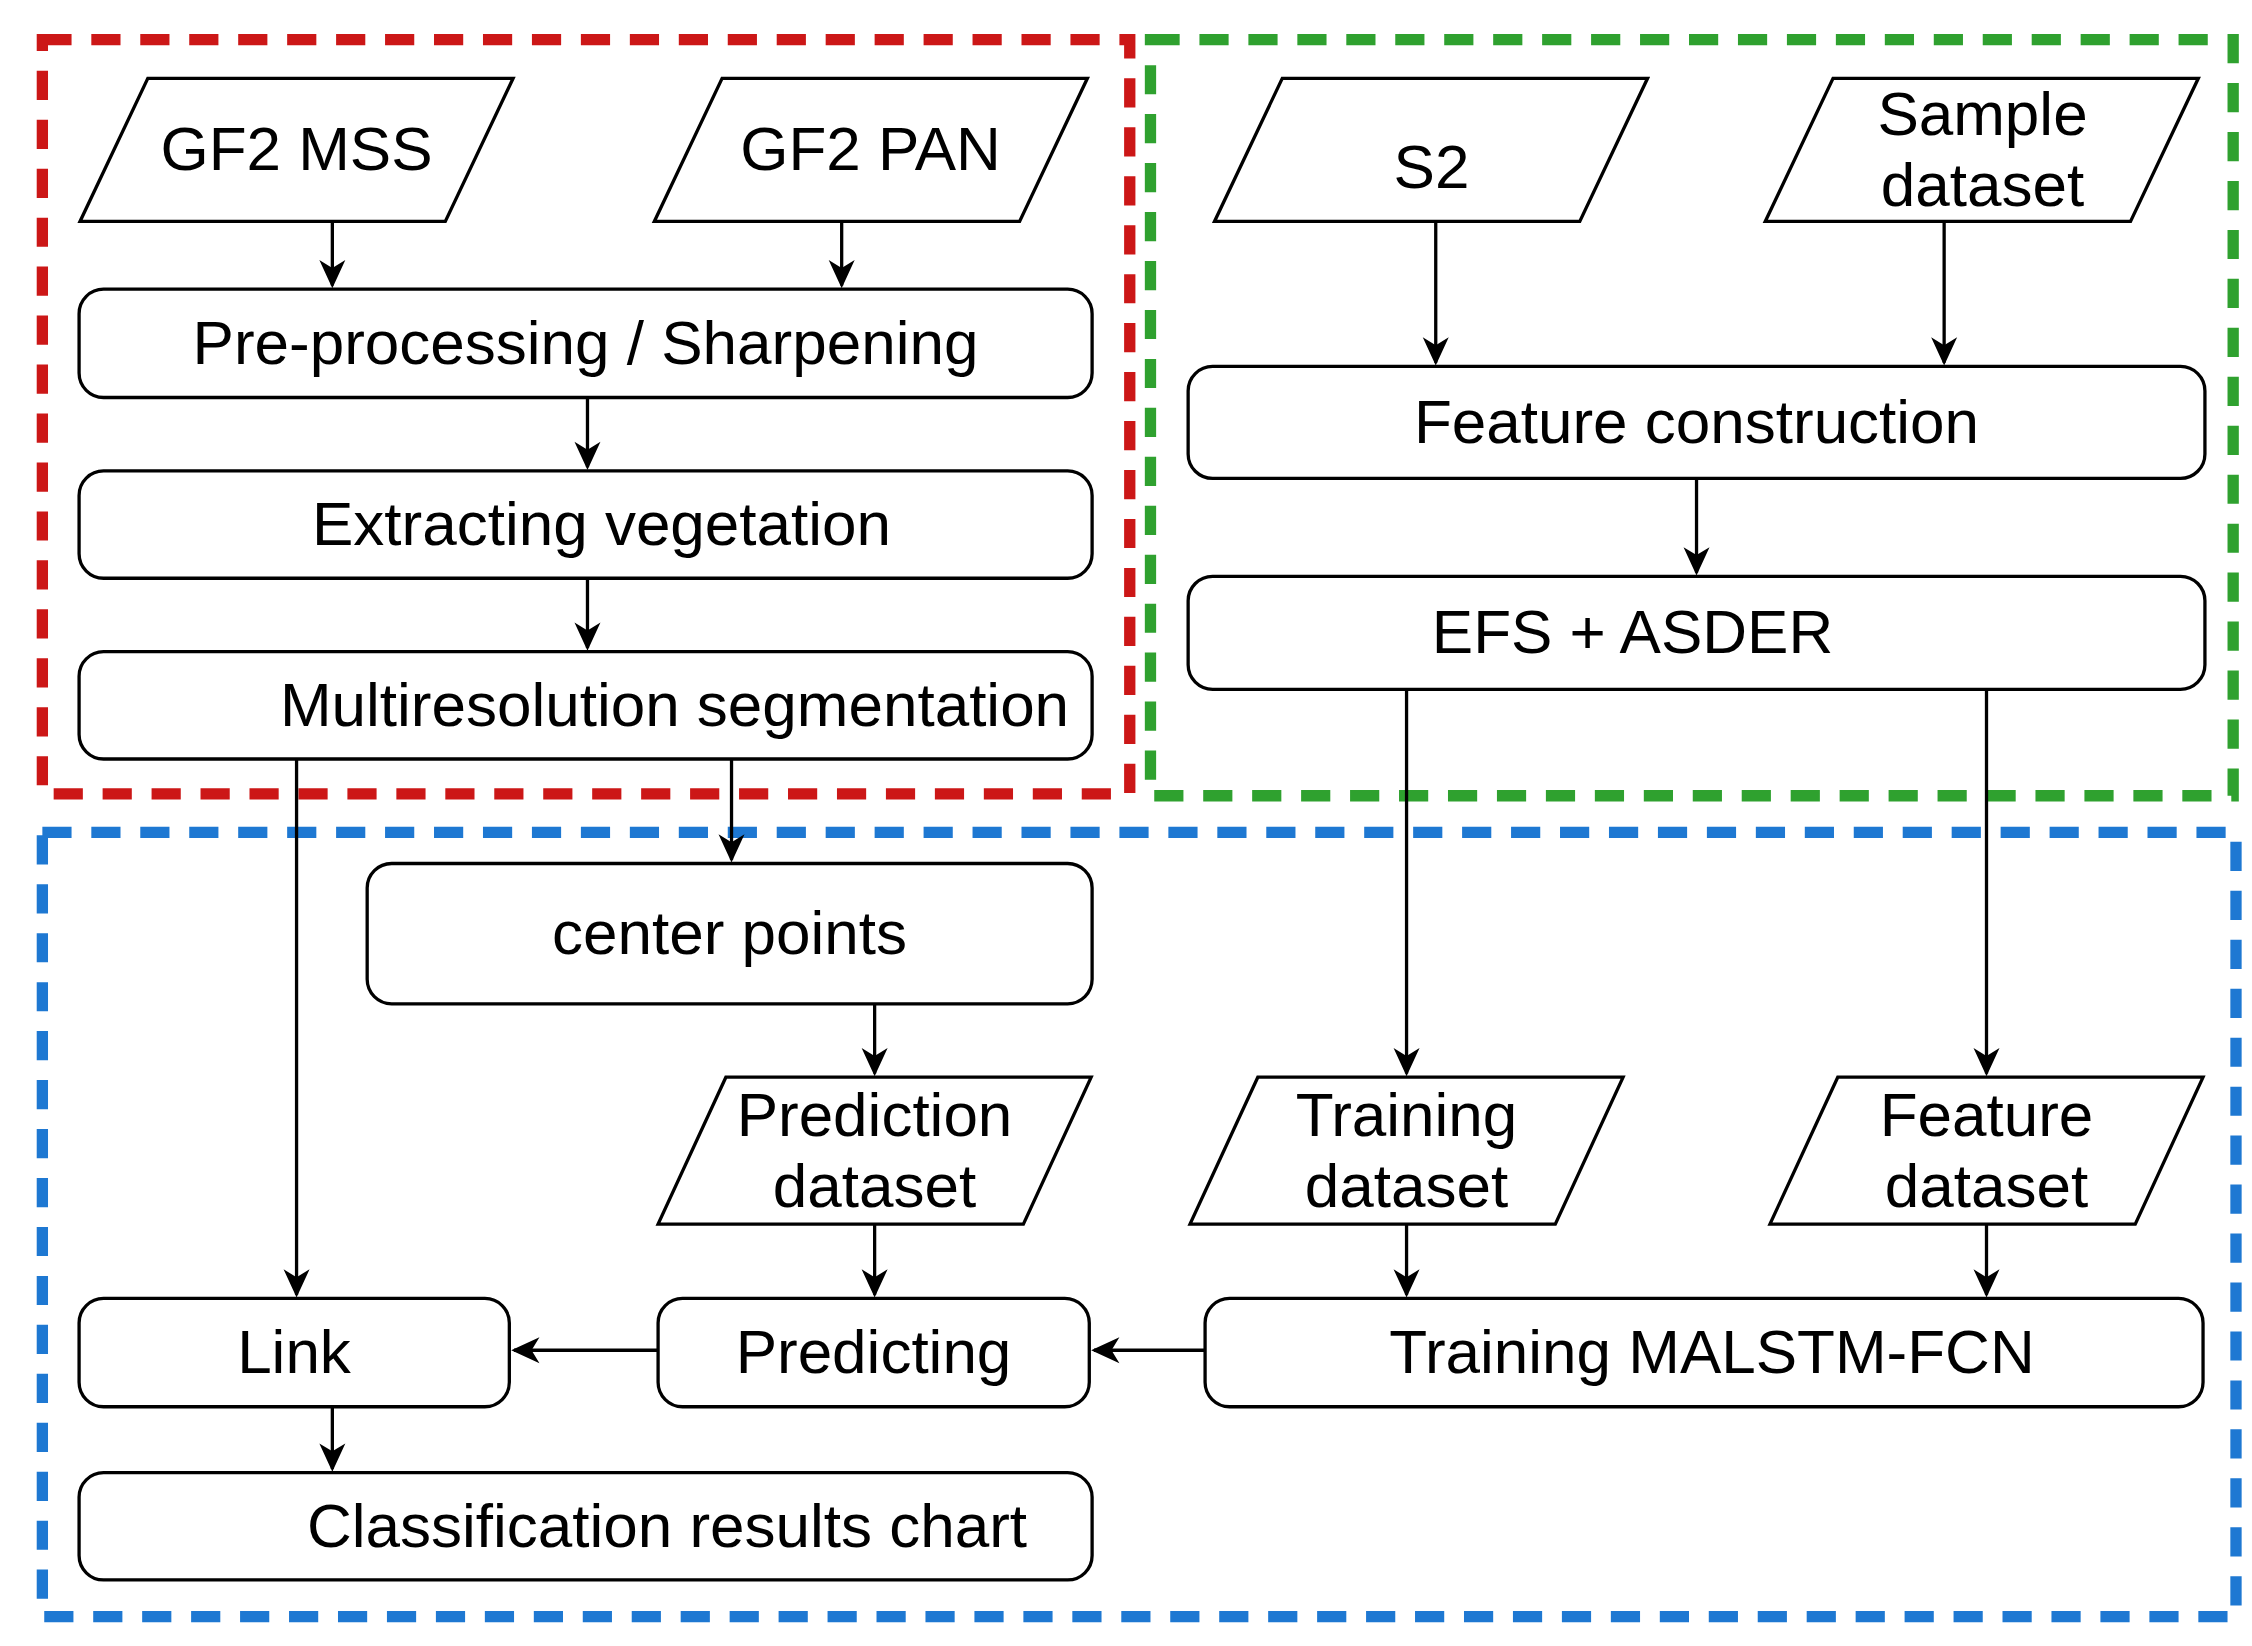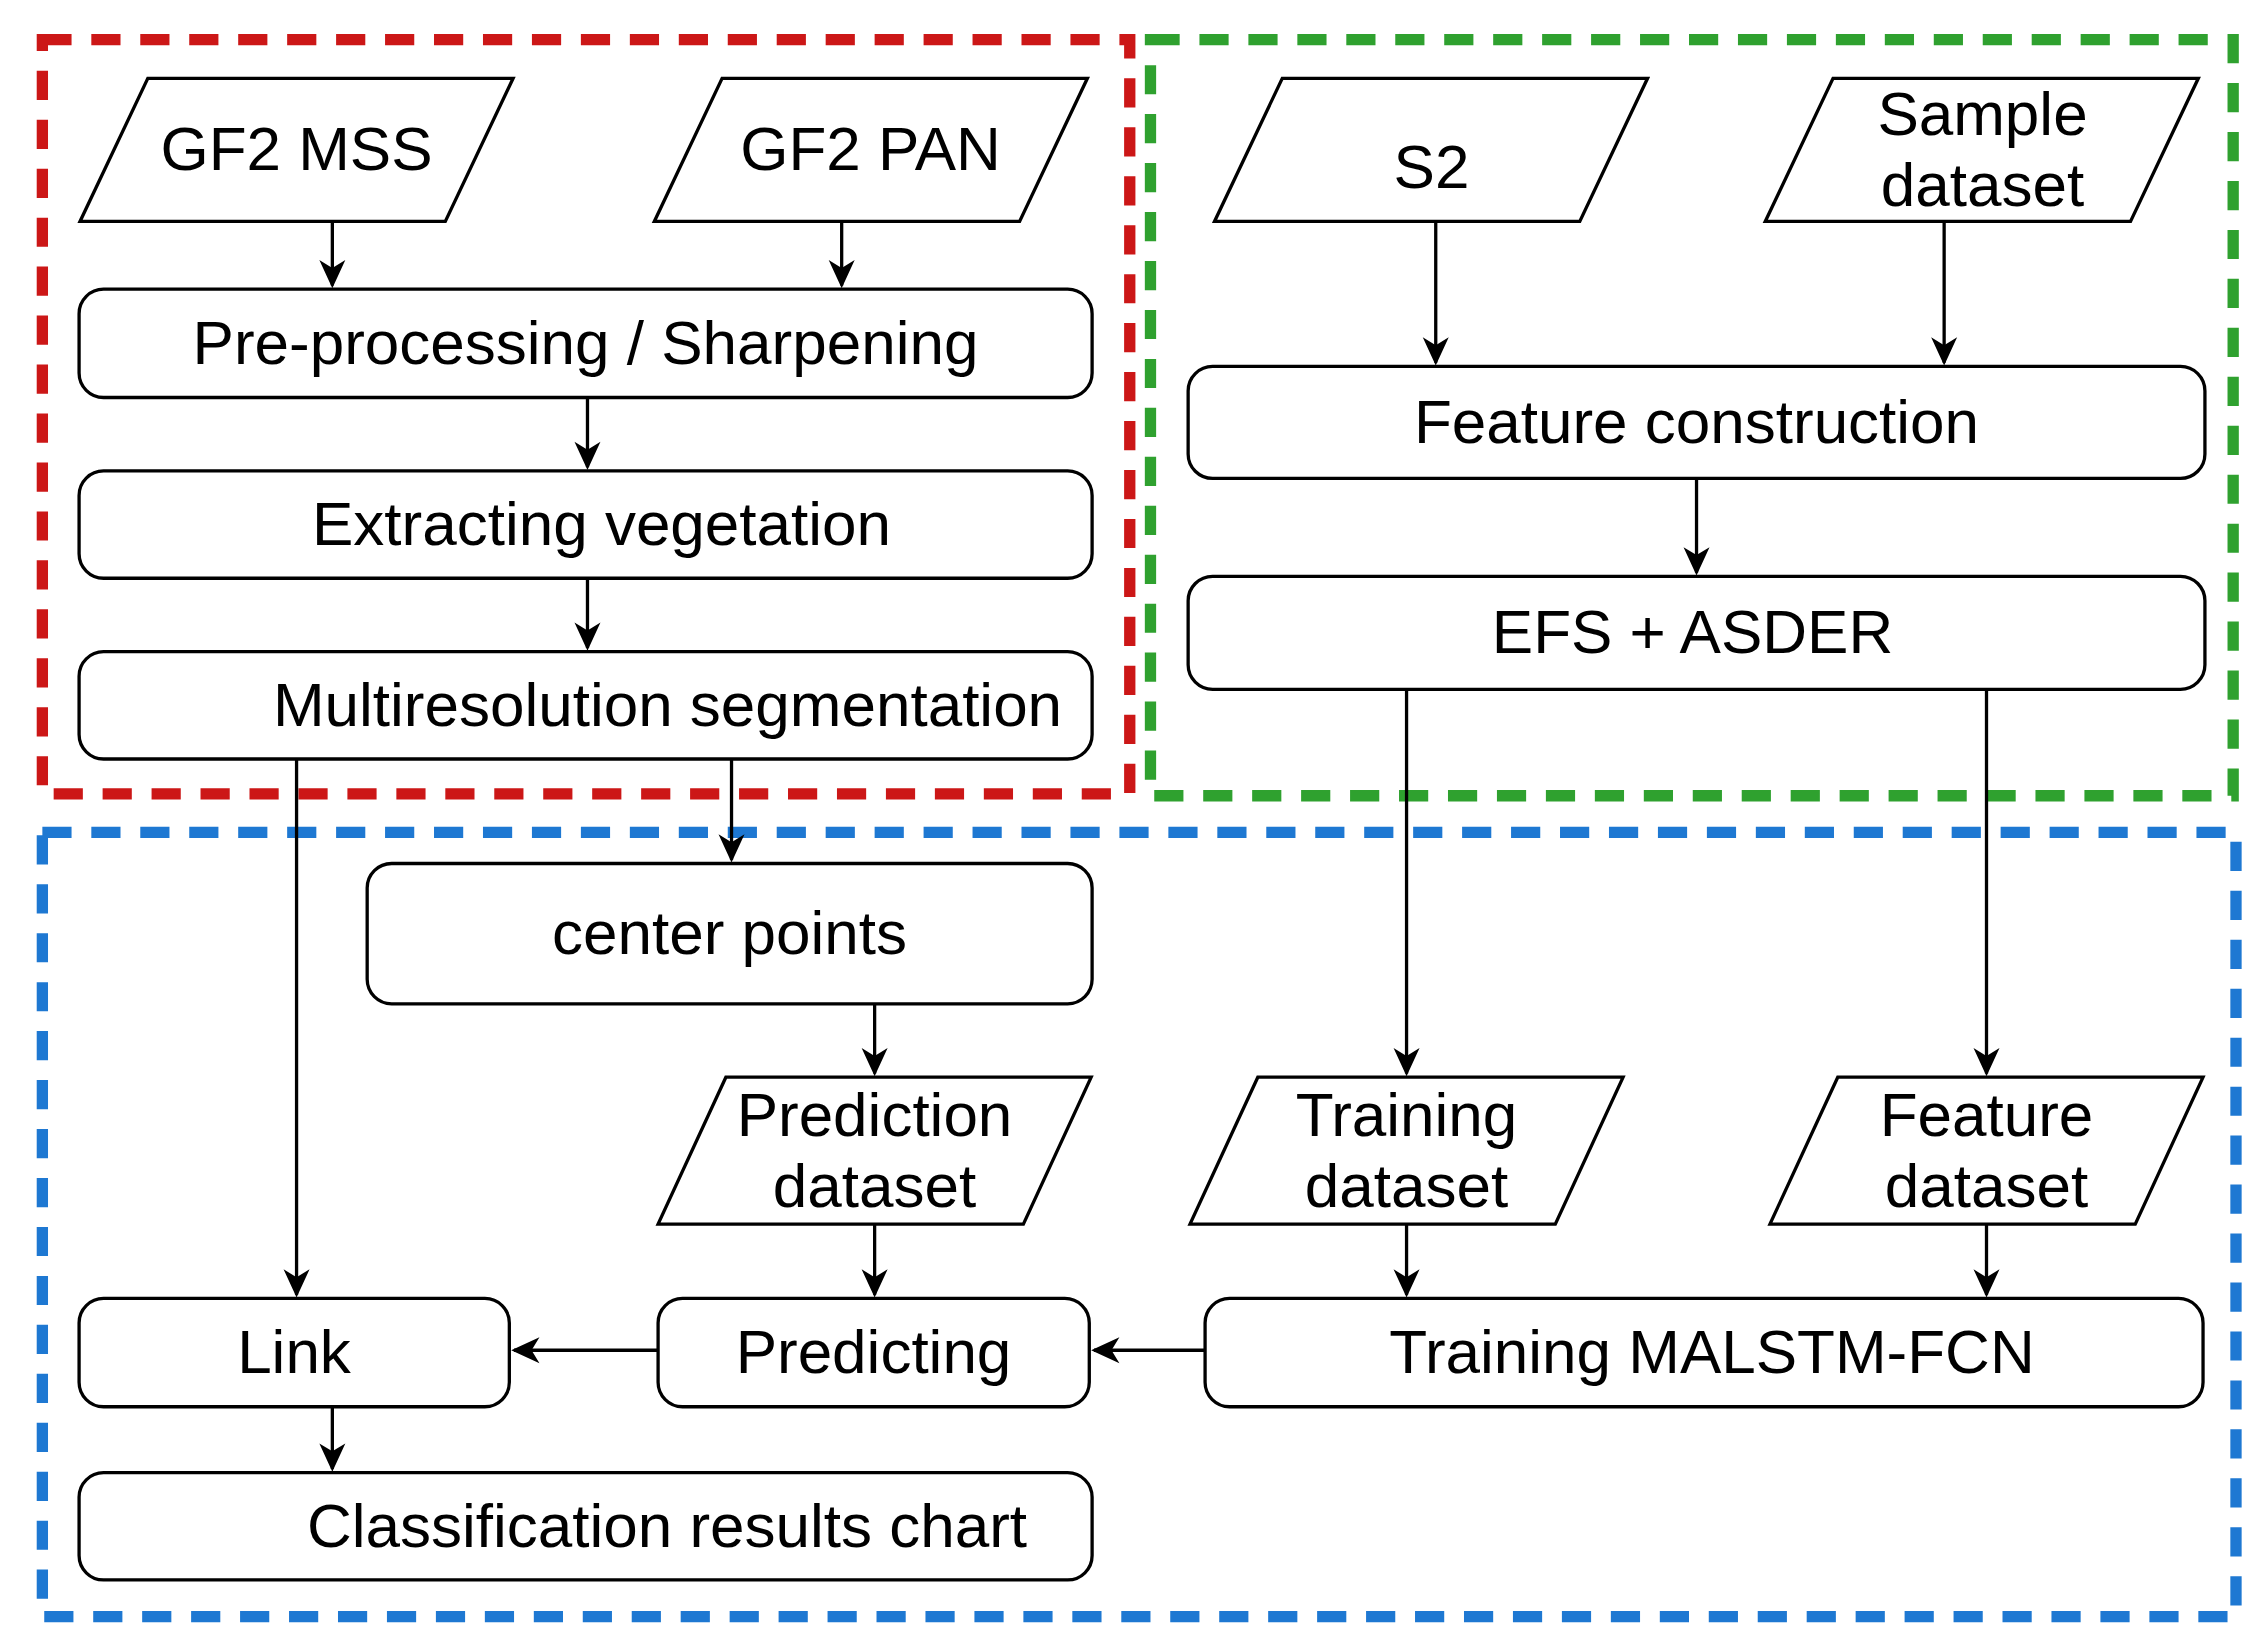--- a/index.html
+++ b/index.html
@@ -106,25 +106,25 @@
 
   <div class="lbl" style="left:1766px; top:78px; width:433px; height:143px;text-align:right;">
     <div>Sample</div>
     <div>dataset</div>
   </div>
 
   <div class="lbl" style="left:79px; top:289px; width:1013px; height:108px;">Pre-processing / Sharpening</div>
 
   <div class="lbl" style="left:79px; top:471px; width:1013px; height:107px;padding-left:16px;">Extracting vegetation</div>
 
-  <div class="lbl" style="left:80px; top:652px; width:1175px; height:107px;">Multiresolution segmentation</div>
+  <div class="lbl" style="left:87px; top:652px; width:1175px; height:107px;">Multiresolution segmentation</div>
 
   <div class="lbl" style="left:1188px; top:366px; width:1017px; height:112px;">Feature construction</div>
 
-  <div class="lbl" style="left:1184px; top:576px; width:1017px; height:113px;">EFS + ASDER</div>
+  <div class="lbl" style="left:1124px; top:576px; width:1017px; height:113px;">EFS + ASDER</div>
 
   <div class="lbl" style="left:367px; top:863px; width:725px; height:140px;">
     <div>center points</div>
   </div>
 
   <div class="lbl" style="left:658px; top:1077px; width:433px; height:147px;">
     <div>Prediction</div>
     <div>dataset</div>
   </div>
 

